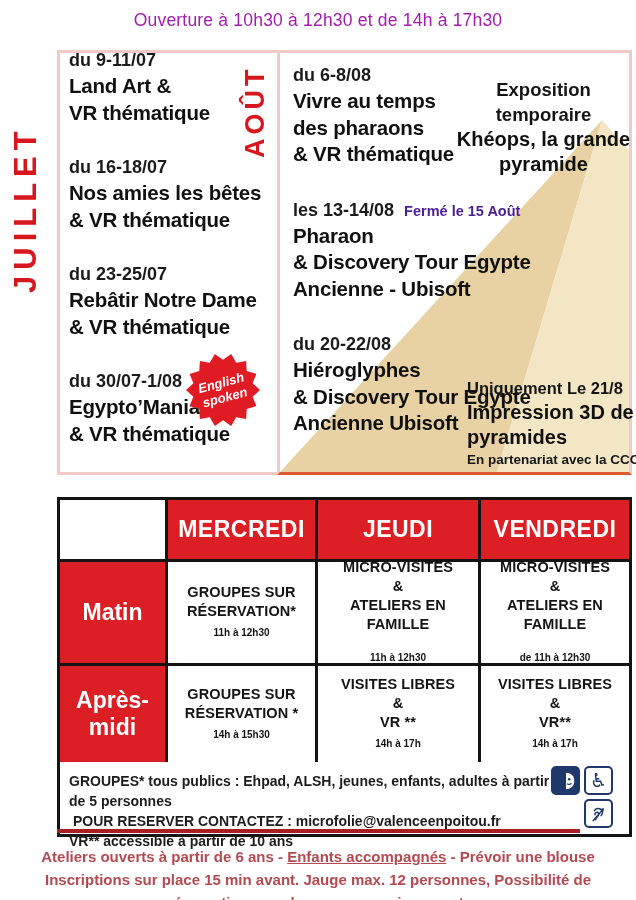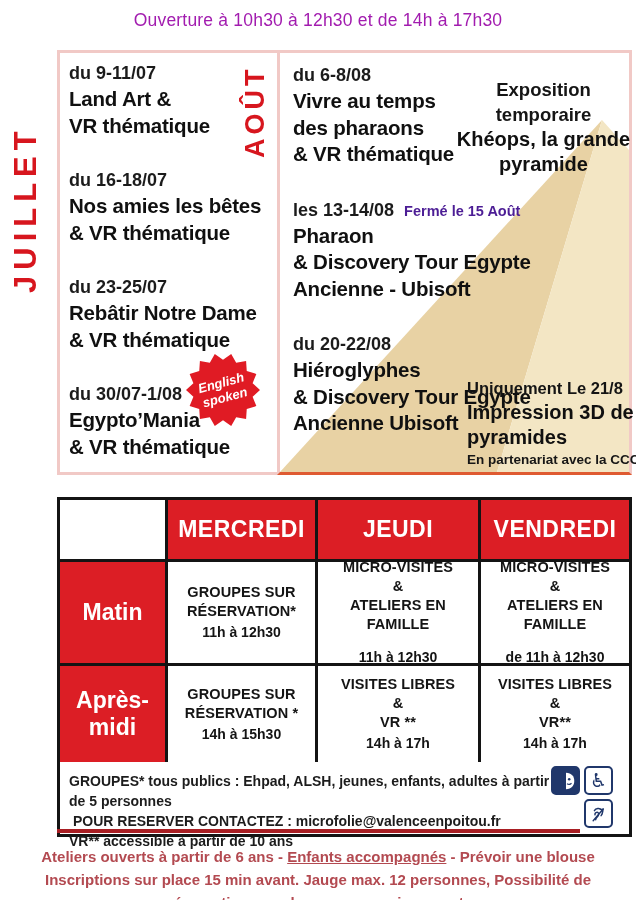--- a/index.html
+++ b/index.html
@@ -12,21 +12,21 @@
   .month-box{position:absolute;box-sizing:border-box;border:3px solid #f1c9c6;background:transparent;}
   #box-juillet{left:57px;top:50px;width:223px;height:425px;}
   #box-aout{left:277px;top:50px;width:355px;height:425px;border-bottom-color:#df5a31;}
 
   .v-label{position:absolute;writing-mode:vertical-rl;transform:rotate(180deg);
            color:#d7161e;font-weight:800;white-space:nowrap;}
   #lbl-juillet{left:8px;top:58px;height:235px;font-size:31px;letter-spacing:6px;}
   #lbl-aout{left:240px;top:58px;height:100px;font-size:27px;letter-spacing:4px;}
 
   .events{position:absolute;width:230px;}
-  #ev-juillet{left:69px;top:61px;}
+  #ev-juillet{left:69px;top:48px;}
   #ev-aout{left:293px;top:63px;z-index:2;}
   .ev{margin-bottom:29px;}
   #ev-aout .ev{margin-bottom:30px;}
   .ev-date{font-size:18px;font-weight:700;line-height:25px;color:#1b1b1b;}
   .ev-date-row{display:flex;align-items:baseline;}
   .ev-note{font-size:14.5px;font-weight:700;color:#4c1d95;margin-left:10px;white-space:nowrap;}
   .ev-title{font-size:20.5px;font-weight:700;line-height:26.5px;color:#101010;letter-spacing:-.2px;white-space:nowrap;}
 
   #pyramid{position:absolute;left:280px;top:53px;width:349px;height:419px;z-index:0;}
 
@@ -50,21 +50,21 @@
         grid-template-columns:108px 150px 163px 148px;grid-template-rows:62px 104px 96px;}
   .gcell{box-sizing:border-box;border-right:3px solid #141414;border-bottom:3px solid #141414;
          display:flex;flex-direction:column;align-items:center;justify-content:center;text-align:center;}
   .gcell.last-col{border-right:none;}
   .gcell.last-row{border-bottom:none;}
   .gcell.red{background:#dc1e25;color:#ffffff;}
   .gcell.white{background:#ffffff;}
   .gh{font-size:23px;font-weight:800;letter-spacing:.5px;}
   .grow-label{font-size:23px;font-weight:700;line-height:27px;}
   .cell-b{font-size:14.5px;font-weight:800;line-height:19px;color:#141414;letter-spacing:.1px;}
-  .cell-t{font-size:14px;font-weight:600;line-height:19px;color:#141414;margin-top:2px;}
+  .cell-t{font-size:10px;font-weight:600;line-height:19px;color:#141414;margin-top:2px;}
   .cell-t.gap{margin-top:14px;}
 
   .legend{position:absolute;left:69px;top:771px;width:495px;z-index:2;}
   .legend div{font-size:14px;line-height:20px;color:#1c1c1c;font-weight:600;}
   .lg-bold{font-weight:800;}
   .legend .lg3{font-weight:800;}
 
   .sq-icon{position:absolute;width:29px;height:29px;box-sizing:border-box;border:2.5px solid #20376b;
            border-radius:5px;background:#fff;display:flex;align-items:center;justify-content:center;}
   #icon-sign{left:551px;top:766px;background:#20376b;}

